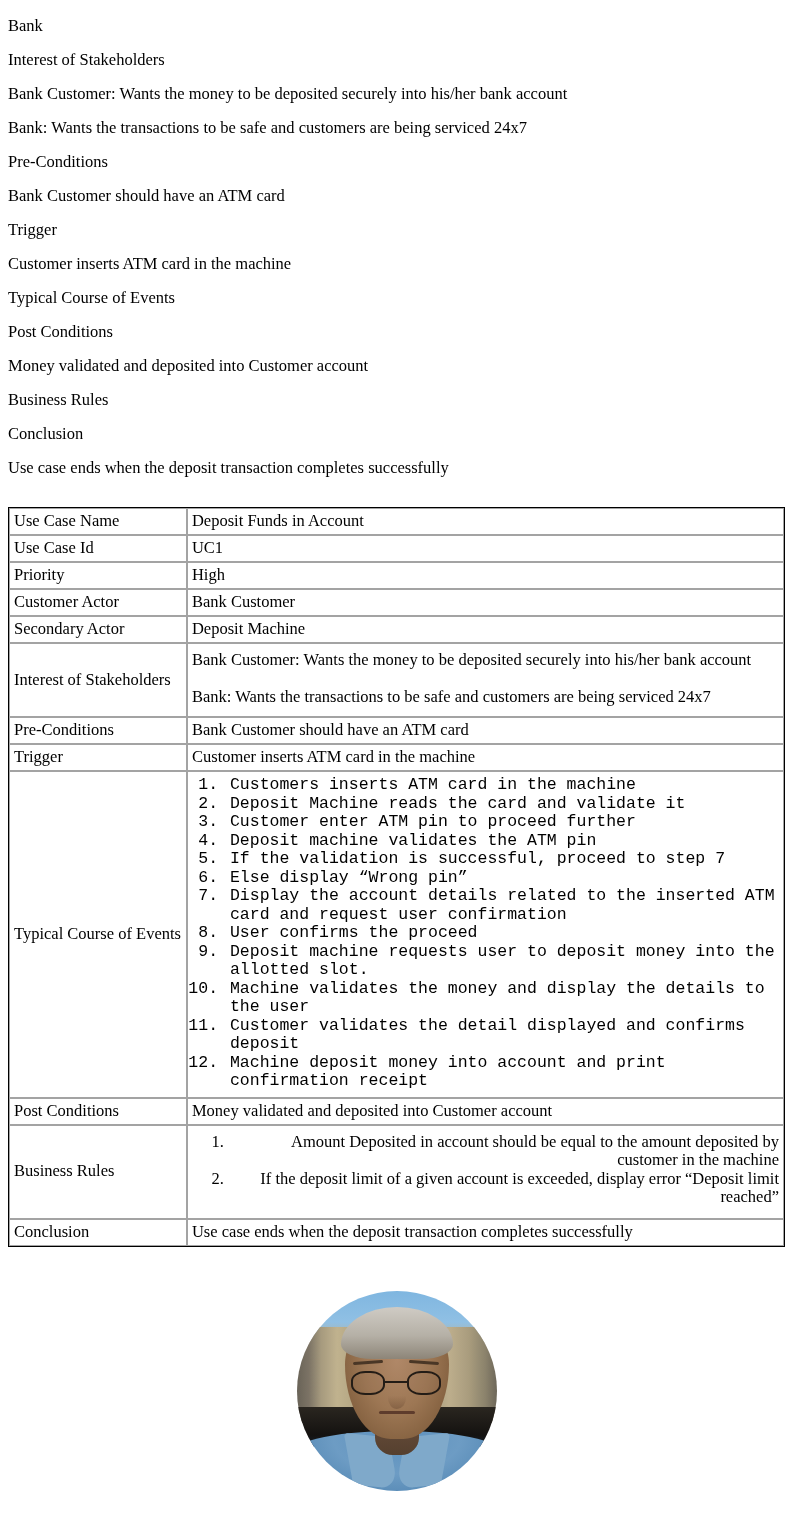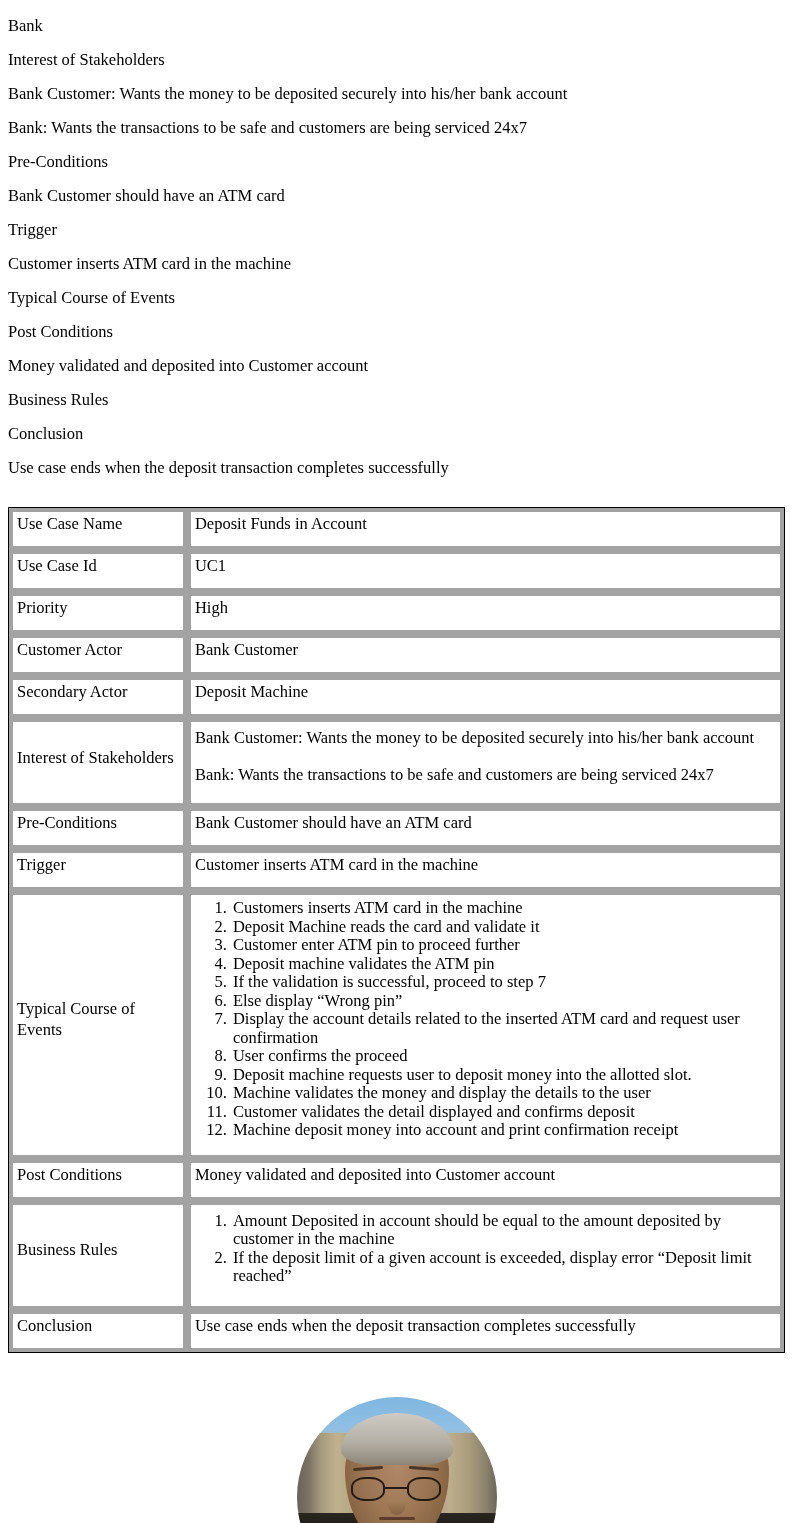--- a/index.html
+++ b/index.html
@@ -38,22 +38,22 @@
   }
   table.uc {
     width: 777px;
     border-collapse: separate;
     border-spacing: 0;
     border: 1px solid #000;
     background: #fff;
     table-layout: fixed;
   }
   table.uc td {
-    border: 4px solid #a3a3a3;
-    padding: 1px 4px 12px 4px;
+    border: 1px solid #a3a3a3;
+    padding: 1px 4px 3px 4px;
     font-size: 16.5px;
     line-height: 21px;
     vertical-align: middle;
     background: #fff;
   }
   td.lbl {
     width: 155px;
   }
   td.val {
     width: 520px;
@@ -70,30 +70,31 @@
 
   ol.steps {
     margin: 3px 0 3px 0;
     padding-left: 36px;
     font-size: 16.5px;
     line-height: 18.5px;
   }
   ol.steps li {
     padding: 0 0 0 2px;
     margin: 0 0 0 0;
+    font-family: Liberation Mono, monospace;
   }
   ol.steps.spaced li { line-height: 18.5px; }
 
   ol.rules {
     margin: 6px 0 8px 0;
     padding-left: 36px;
     font-size: 16.5px;
     line-height: 18.5px;
   }
-  ol.rules li { padding: 0 0 0 2px; }
+  ol.rules li { padding: 0 0 0 2px; text-align: right; }
 
   
   .avatar-zone {
     width: 100%;
     margin-top: 44px;
     display: flex;
     justify-content: center;
   }
   .avatar {
     width: 200px;

